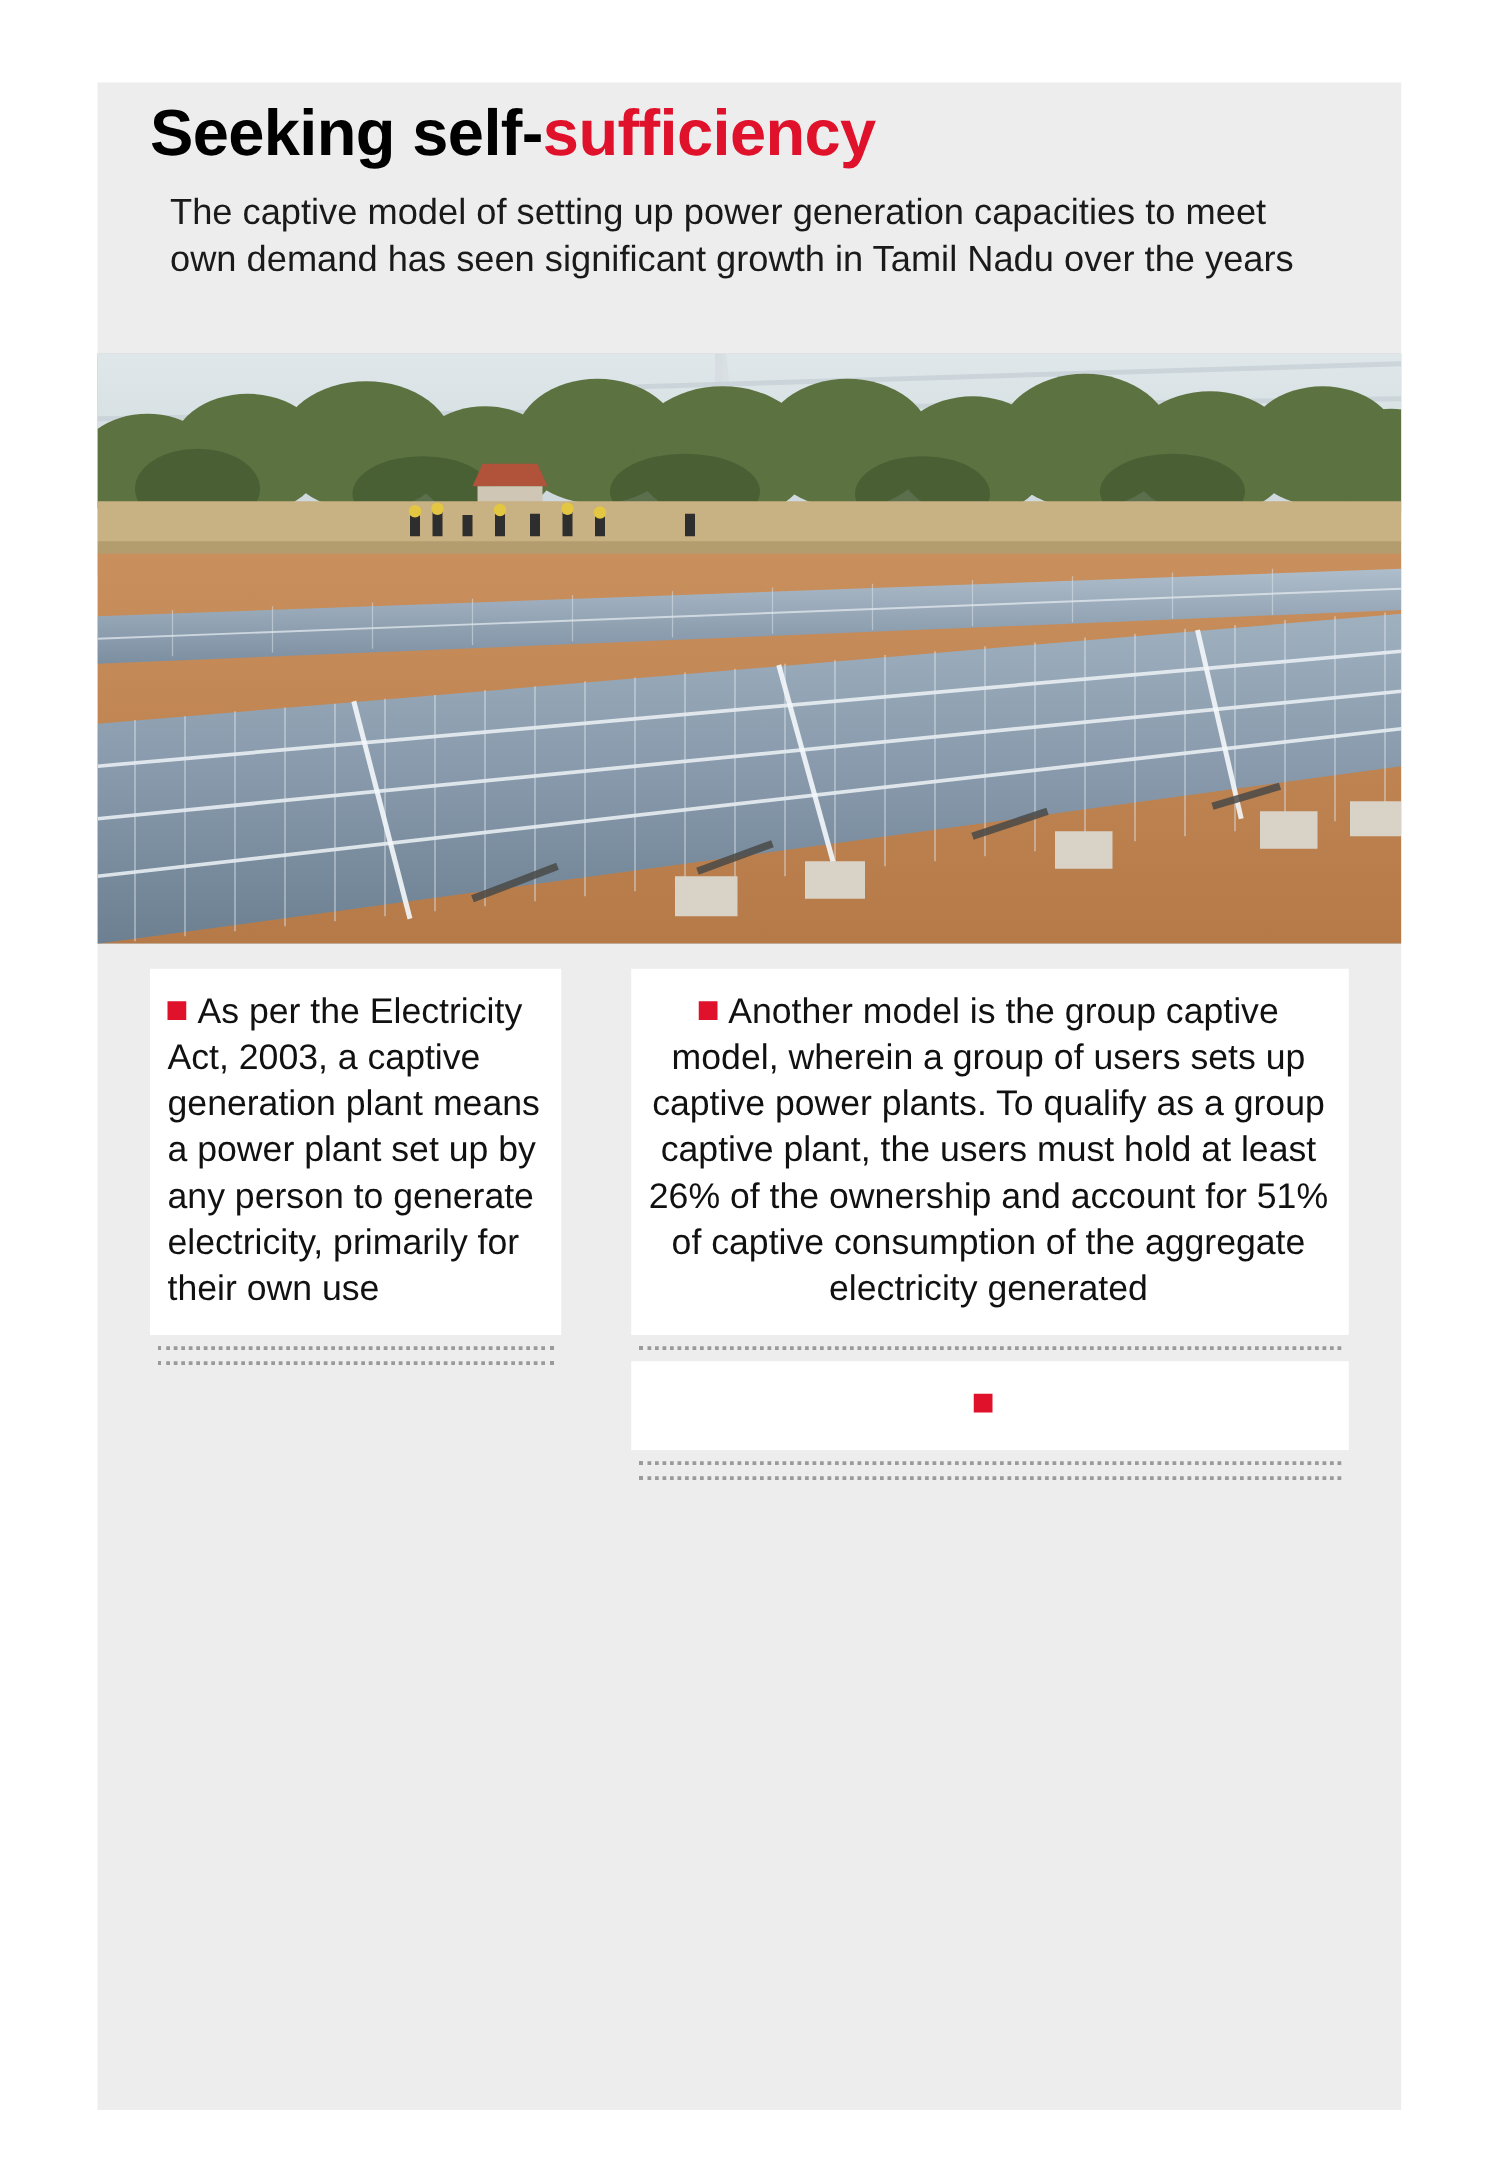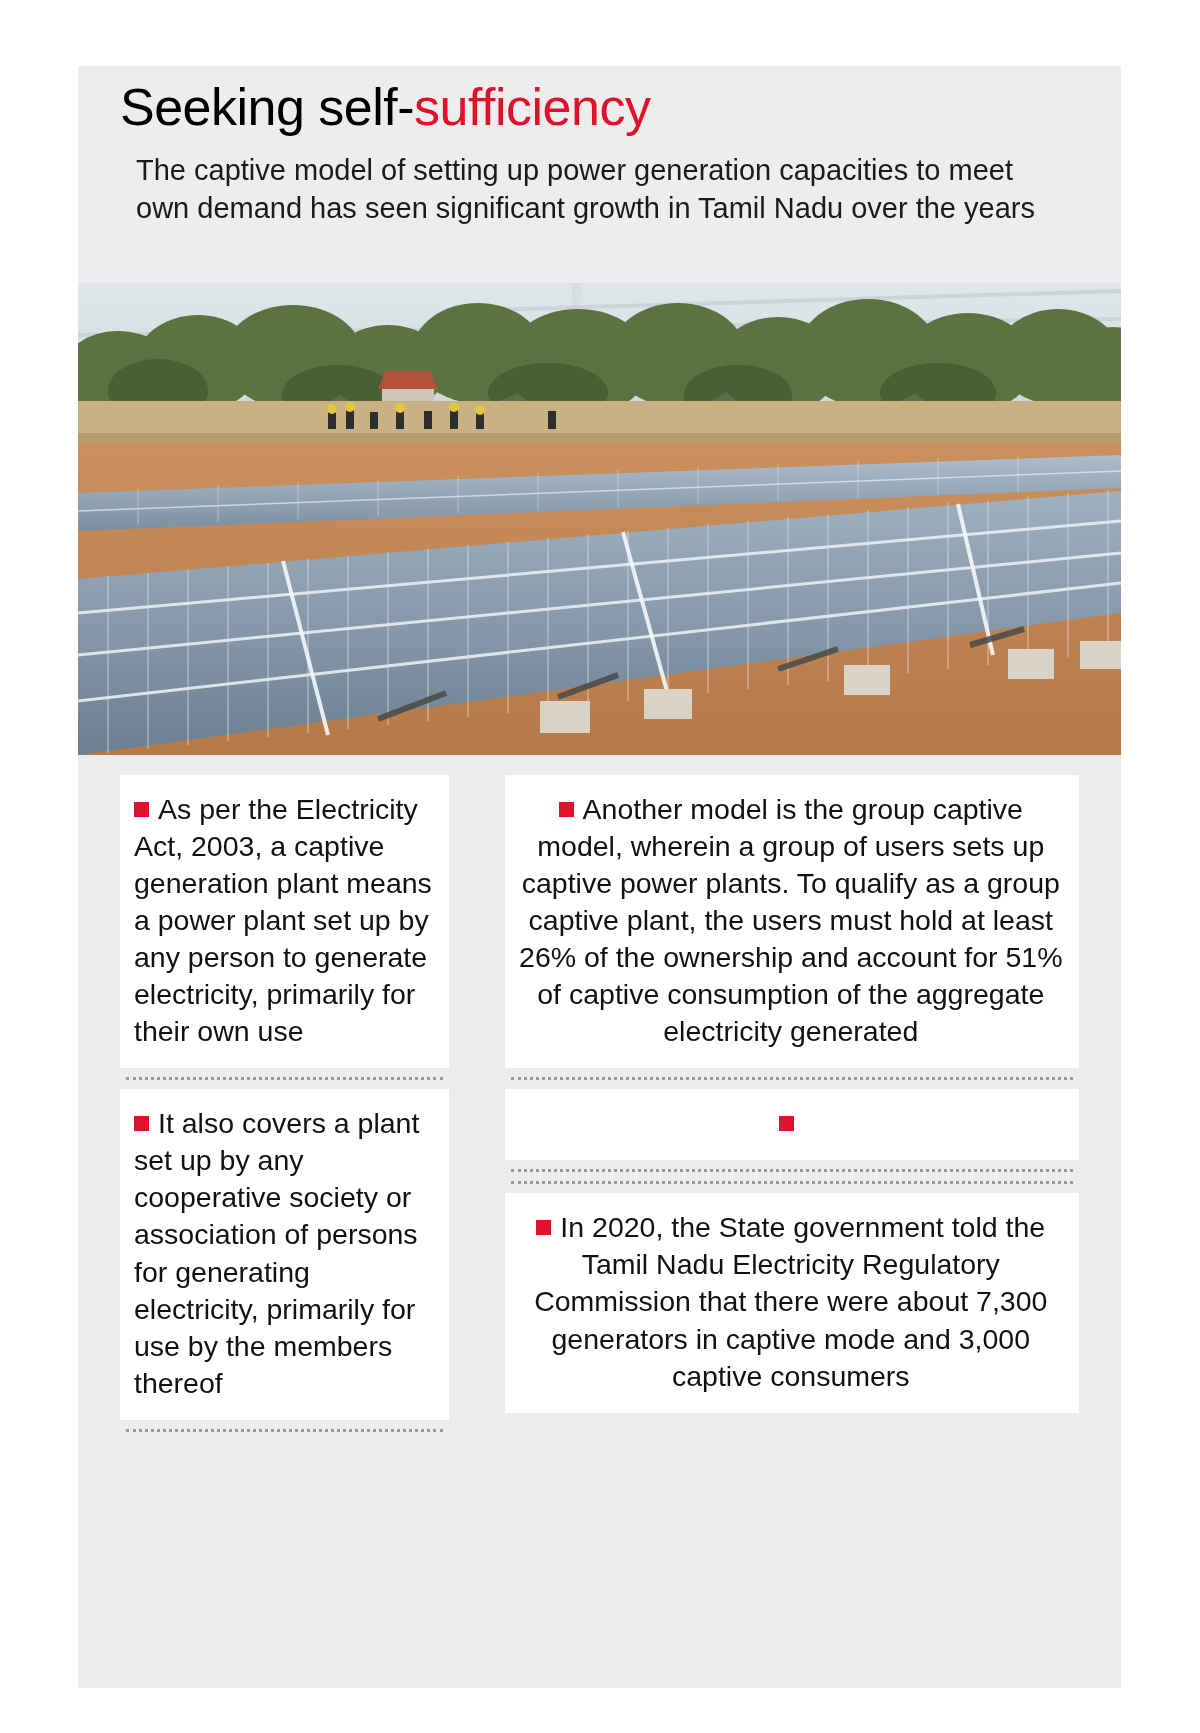--- a/index.html
+++ b/index.html
@@ -31,21 +31,21 @@
   .content {
     position: absolute;
     left: 120px;
     top: 80px;
     width: 960px;
   }
 
   
   .headline {
     font-size: 52px;
-    font-weight: normal;
+    font-weight: bold;
     letter-spacing: -0.5px;
     color: #000000;
     line-height: 1.05;
     margin: 0 0 6px 0;
     white-space: nowrap;
   }
   .headline .accent {
     color: #e0112b;
   }
   .standfirst {
@@ -289,35 +289,29 @@
     </svg>
   </div>
 
   <div class="cols">
 
     <div class="col col-left">
       <div class="card">
         <p class="bullet-text"><span class="sq"></span><span>As per the Electricity Act, 2003, a captive generation plant means a power plant set up by any person to generate electricity, primarily for their own use</span></p>
       </div>
       <div class="divider"></div>
-      <div class="card">
-        <p class="bullet-text"><span class="sq"></span><span>It also covers a plant set up by any cooperative society or association of persons for generating electricity, primarily for use by the members thereof</span></p>
-      </div>
       <div class="divider"></div>
     </div>
 
     <div class="col col-right">
       <div class="card">
         <p class="bullet-text"><span class="sq"></span><span>Another model is the group captive model, wherein a group of users sets up captive power plants. To qualify as a group captive plant, the users must hold at least 26% of the ownership and account for 51% of captive consumption of the aggregate electricity generated</span></p>
       </div>
       <div class="divider"></div>
       <div class="card">
         <p class="bullet-text"><span class="sq"></span></p>
       </div>
       <div class="divider"></div>
       <div class="divider"></div>
-      <div class="card">
-        <p class="bullet-text"><span class="sq"></span><span>In 2020, the State government told the Tamil Nadu Electricity Regulatory Commission that there were about 7,300 generators in captive mode and 3,000 captive consumers</span></p>
-      </div>
     </div>
 
   </div>
 </div>
 
 </body></html>

